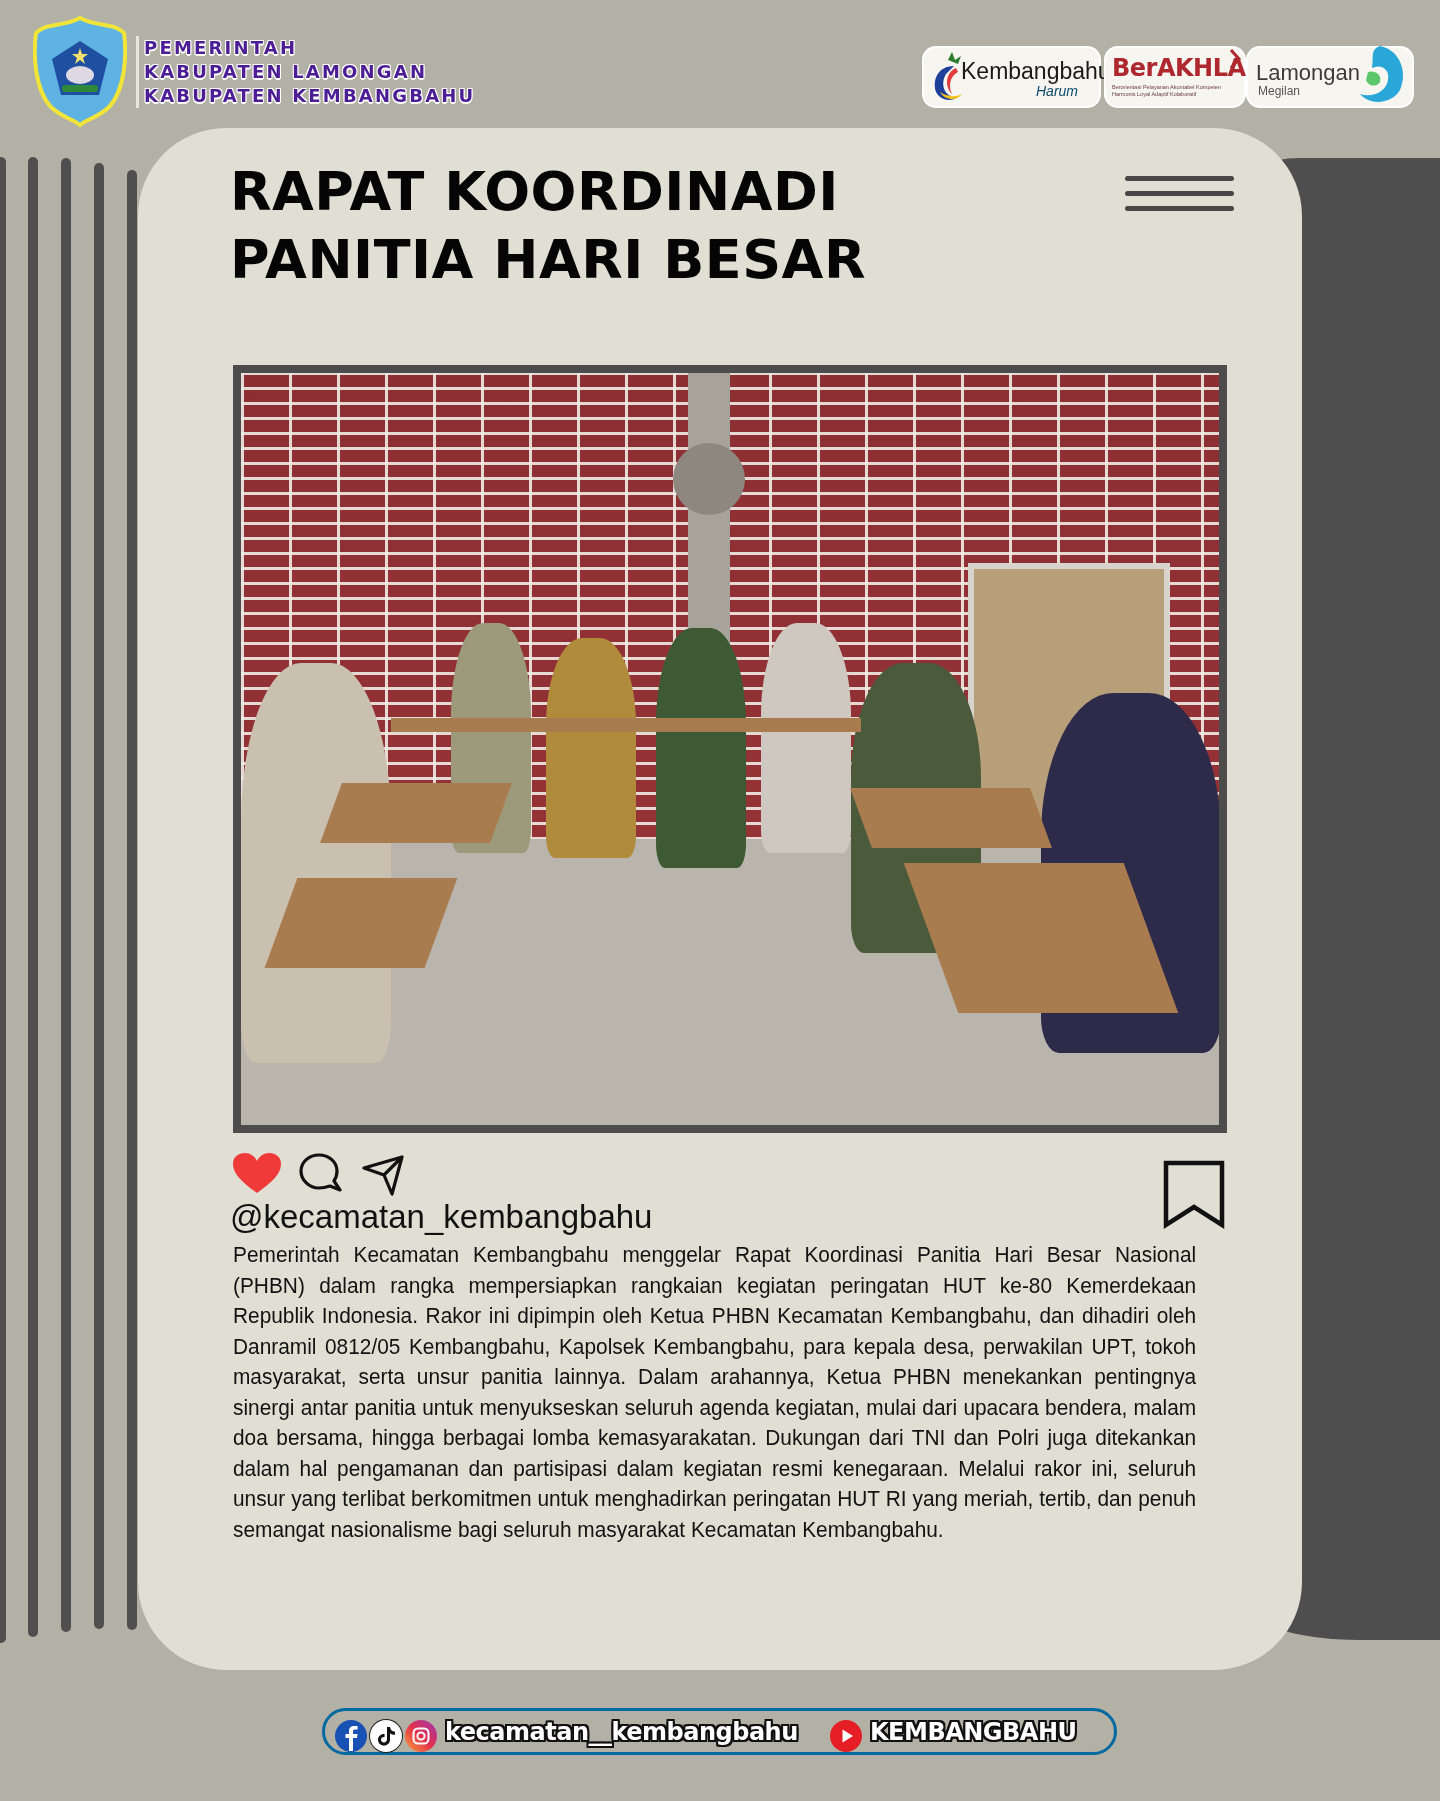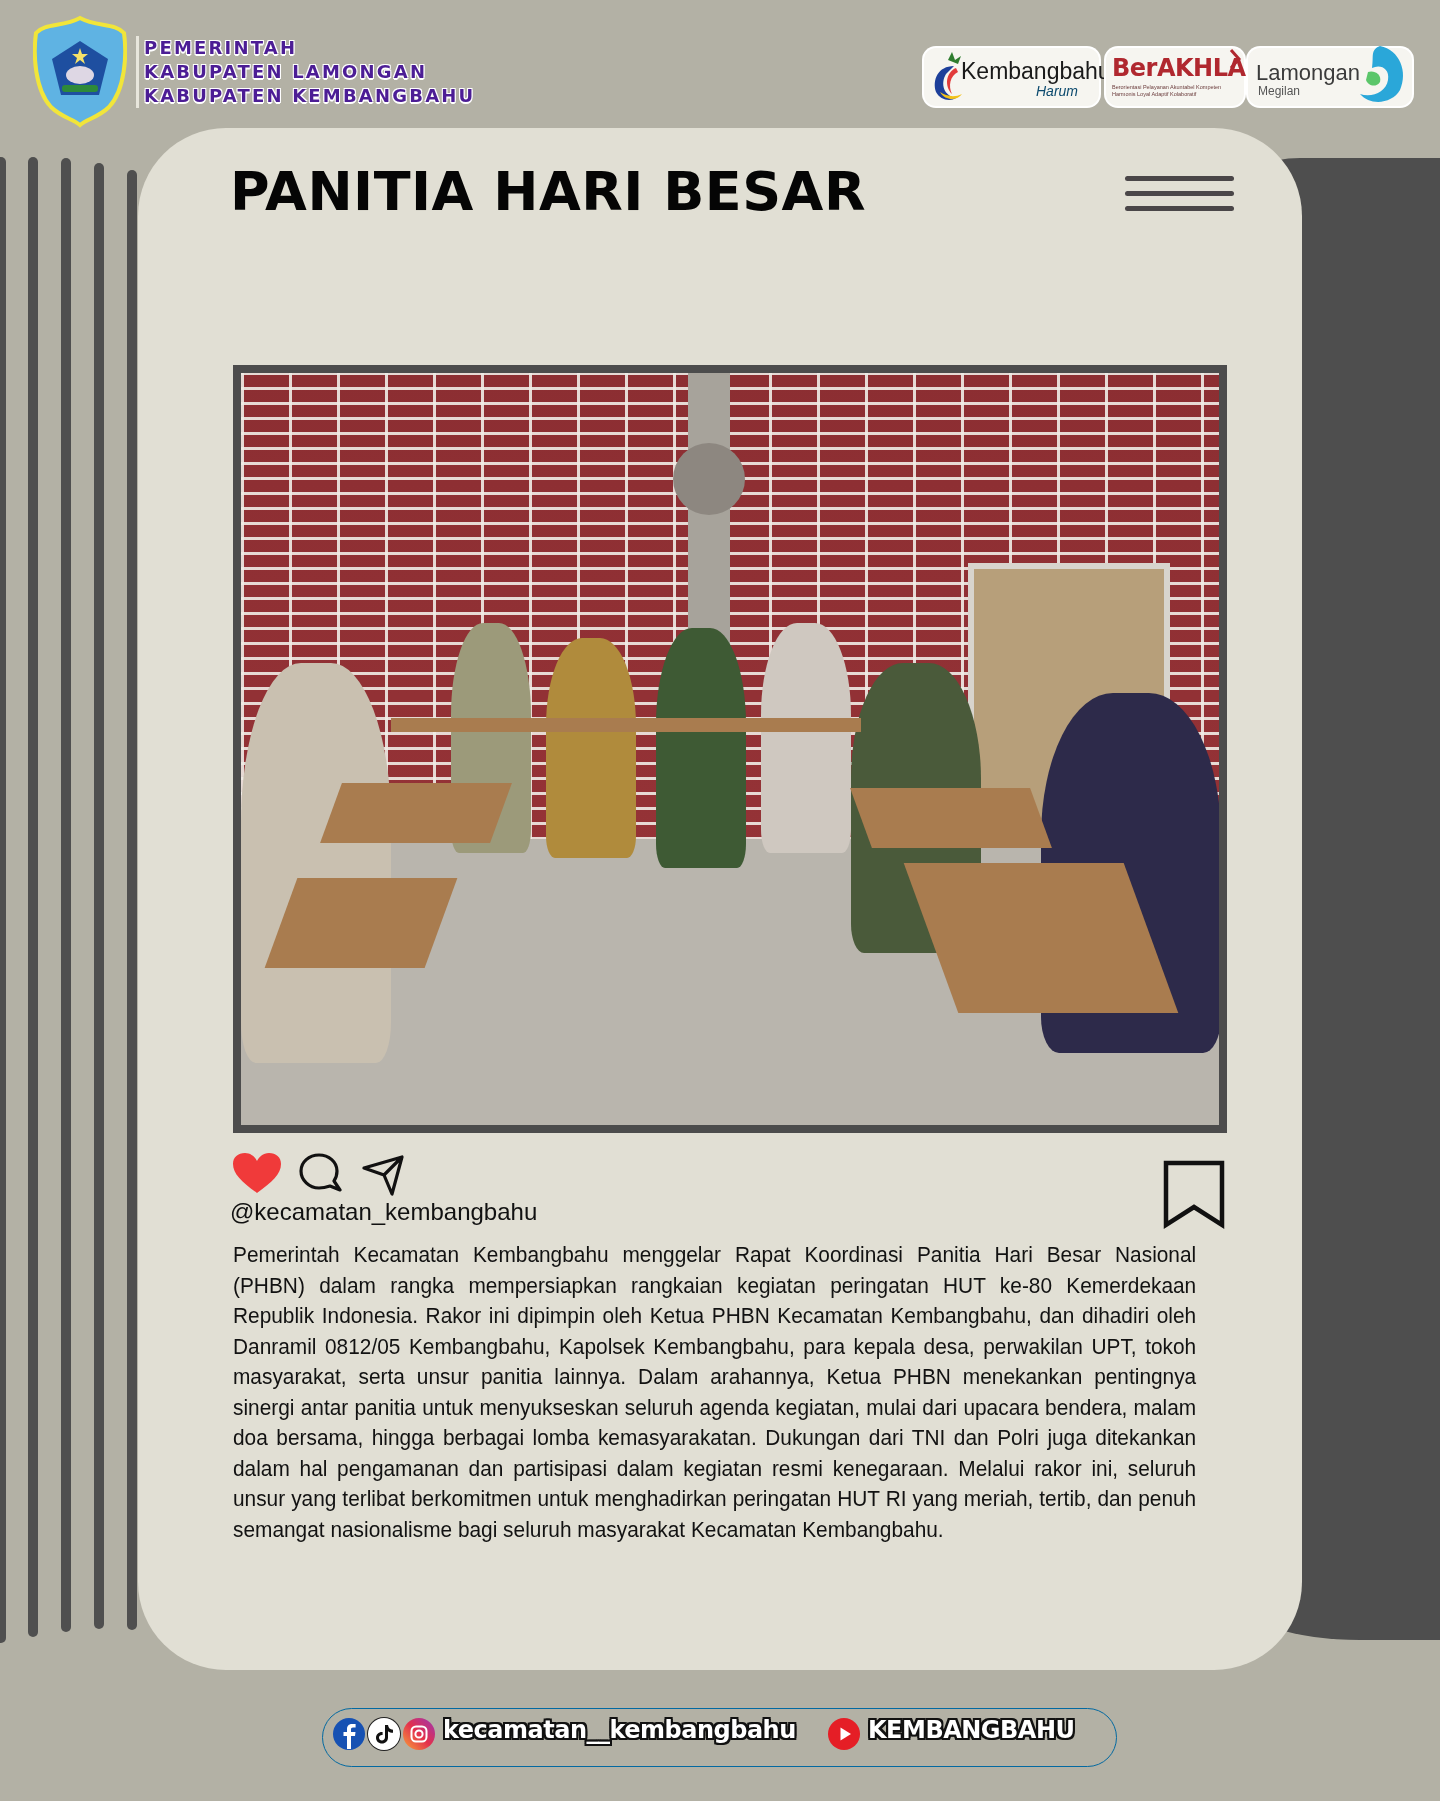--- a/index.html
+++ b/index.html
@@ -38,24 +38,24 @@
     background:
       repeating-linear-gradient(90deg, rgba(240,236,230,.9) 0 3px, transparent 3px 48px);}
   .pillar{position:absolute;left:447px;top:0;width:42px;height:100%;background:#a7a39b;}
   .fan{position:absolute;left:432px;top:70px;width:72px;height:72px;border-radius:50%;background:#8d8780;}
   .door{position:absolute;left:727px;top:190px;width:190px;height:470px;background:#b79f7a;border:6px solid #d8d4cd;}
   .floor{position:absolute;left:0;top:62%;width:100%;height:38%;background:#b9b5ad;}
   .person{position:absolute;border-radius:40% 40% 10% 10%;}
   .table{position:absolute;background:#a97c4f;}
   
   .icon-btn{position:absolute;}
-  .handle{left:230px;top:1198px;font-size:24px;color:#111;font-family:"Liberation Sans",sans-serif;}
+  .handle{left:230px;top:1198px;font-size:33px;color:#111;font-family:"Liberation Sans",sans-serif;}
   .body-text{left:233px;top:1240px;width:993px;font-family:"Liberation Sans",sans-serif;font-size:21.5px;line-height:30.5px;color:#121212;text-align:justify;transform:scaleX(0.97);transform-origin:left top;}
   
-  .pill{left:322px;top:1708px;width:795px;height:59px;border-radius:30px;border:1px solid #0369a1;box-sizing:border-box;background:#b3b1a5;}
+  .pill{left:322px;top:1708px;width:795px;height:47px;border-radius:30px;border:3px solid #0369a1;box-sizing:border-box;background:#b3b1a5;}
   .soc{position:absolute;top:9px;width:32px;height:32px;border-radius:50%;}
   .pill-text{position:absolute;top:7px;font-family:"DejaVu Sans",sans-serif;font-weight:bold;font-size:24px;color:#fff;letter-spacing:-0.5px;text-shadow:-2px -2px 0 #111,2px -2px 0 #111,-2px 2px 0 #111,2px 2px 0 #111,0 2px 0 #111,2px 0 0 #111,-2px 0 0 #111,0 -2px 0 #111;}
 </style>
 </head>
 <body>
 
 <div class="vline" style="left:-4px;top:157px;height:1486px;"></div>
 <div class="vline" style="left:28px;top:157px;height:1480px;"></div>
 <div class="vline" style="left:61px;top:158px;height:1474px;"></div>
 <div class="vline" style="left:94px;top:163px;height:1466px;"></div>
@@ -101,20 +101,21 @@
   <span class="lam-sub">Megilan</span>
   <svg class="abs" style="left:102px;top:-6px" width="58" height="66" viewBox="0 0 58 66">
     <path d="M30 4 C50 8 58 30 50 48 C42 62 20 64 10 52 C22 56 36 50 38 38 C40 26 30 22 22 26 C24 14 20 8 30 4Z" fill="#2aa7d9"></path>
     <path d="M18 30 C24 28 32 32 30 40 C26 46 18 44 16 38Z" fill="#5bc66a"></path>
   </svg>
 </div>
 
 <div class="abs card"></div>
 
 <div class="abs title">
+  <span>RAPAT KOORDINADI</span>
   <span>PANITIA HARI BESAR</span>
 </div>
 
 <div class="abs hamburger">
     <i></i>
     <i></i>
     <i></i>
   </div>
 
 <div class="abs photo-frame" title="Meeting participants seated at wooden tables in front of a red brick wall">

